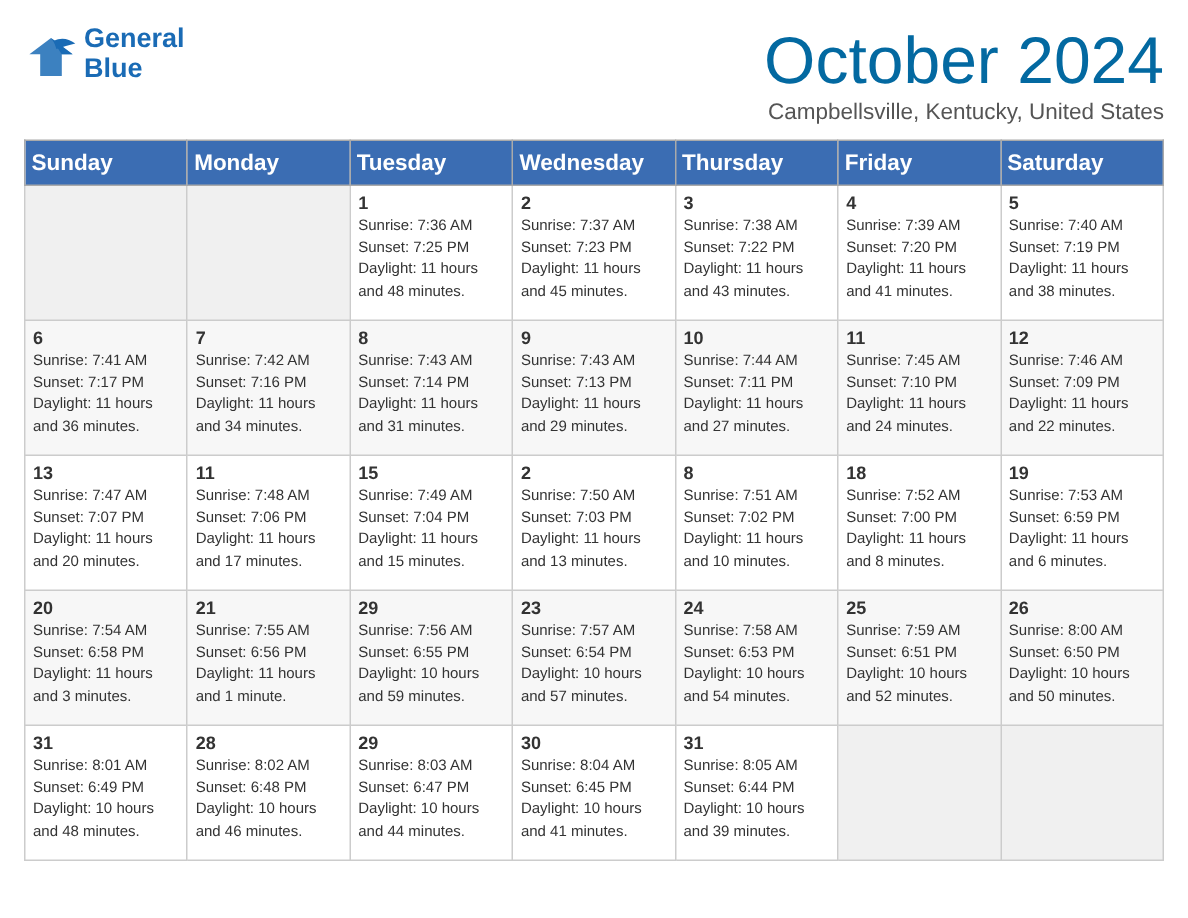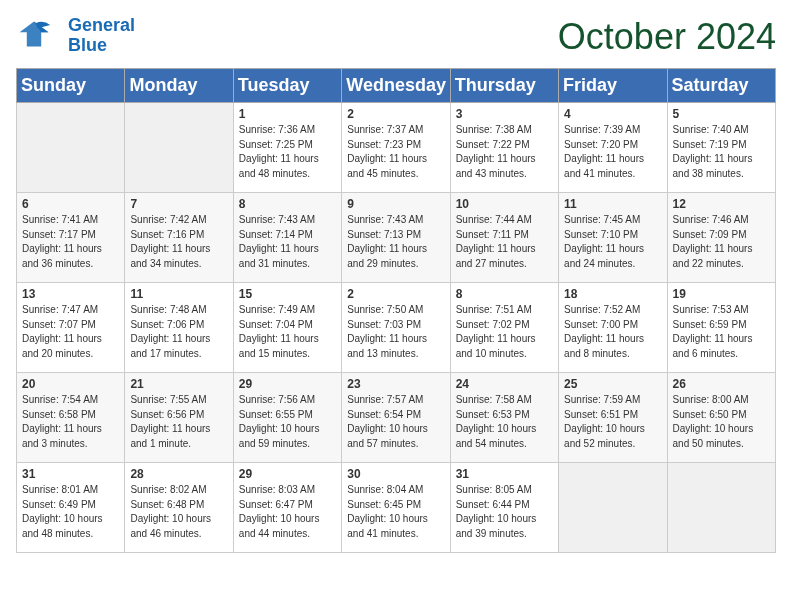--- a/index.html
+++ b/index.html
@@ -11,58 +11,58 @@
       padding: 16px;
     }
     .header {
       display: flex;
       justify-content: space-between;
       align-items: flex-start;
       margin-bottom: 10px;
     }
     .logo {
       display: flex;
-      align-items: flex-start;
-      gap: 16px;
+      align-items: flex-end;
+      gap: 4px;
     }
     .logo-text {
       font-size: 18px;
       font-weight: bold;
       color: #333;
       line-height: 1.1;
     }
     .logo-text span {
       color: #1a6bb5;
     }
     .logo-bird {
       width: 36px;
       height: 36px;
     }
     .title-block {
       text-align: right;
     }
     .month-title {
-      font-size: 36px;
-      color: #14532d;
+      font-size: 44px;
+      color: #0369a1;
       font-weight: normal;
     }
     .location {
       font-size: 15px;
       color: #555;
     }
     table {
       width: 100%;
       border-collapse: collapse;
       table-layout: fixed;
     }
     thead th {
       background-color: #3b6db3;
       color: #fff;
       padding: 6px 4px;
-      font-size: 18px;
+      font-size: 15px;
       text-align: left;
       border: 1px solid #aaa;
     }
     tbody td {
       vertical-align: top;
       border: 1px solid #ccc;
       padding: 4px 5px;
       font-size: 10.5px;
       color: #333;
       height: 90px;
@@ -98,20 +98,21 @@
     </svg>
     <div>
       <div class="logo-text">
         <span>General</span><br>
         <span>Blue</span>
       </div>
     </div>
   </div>
   <div class="title-block">
     <div class="month-title">October 2024</div>
+    <div class="location">Campbellsville, Kentucky, United States</div>
   </div>
 </div>
 
 <table>
   <thead>
     <tr>
       <th>Sunday</th>
       <th>Monday</th>
       <th>Tuesday</th>
       <th>Wednesday</th>

